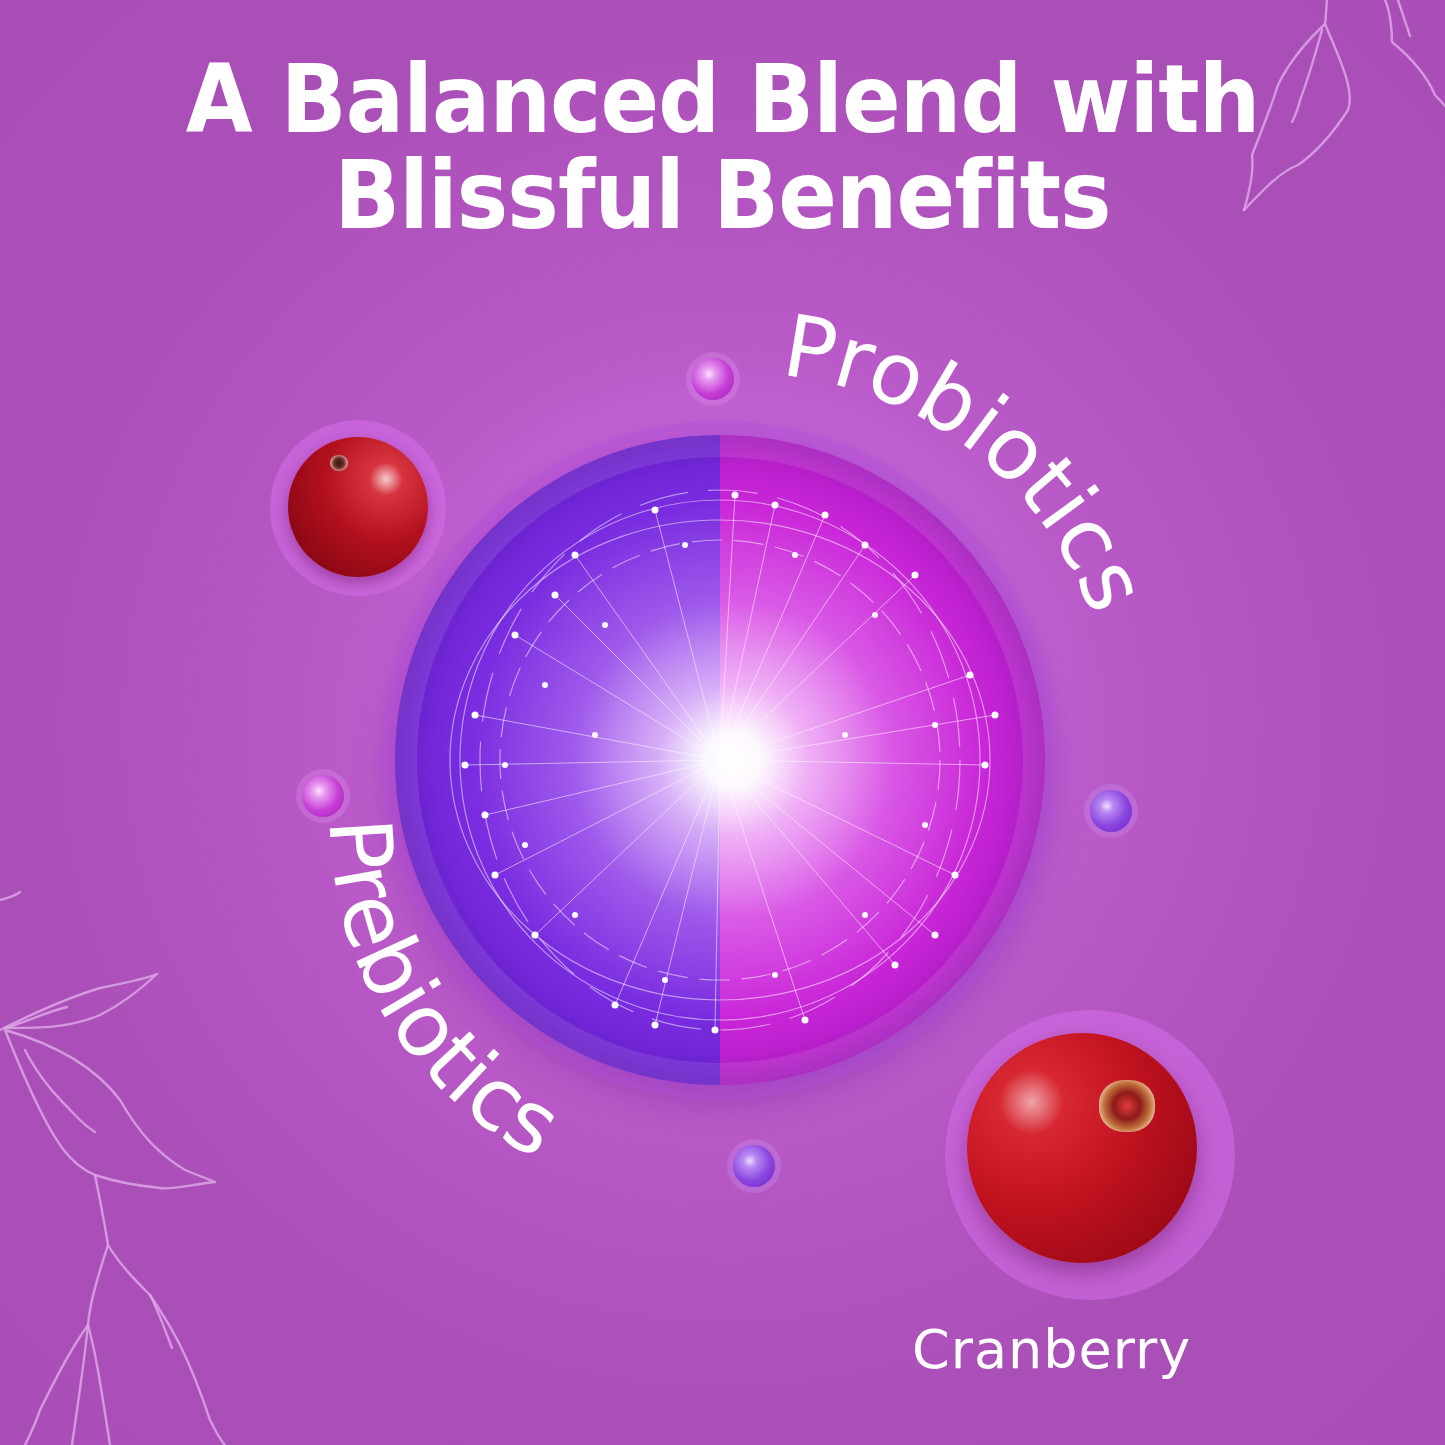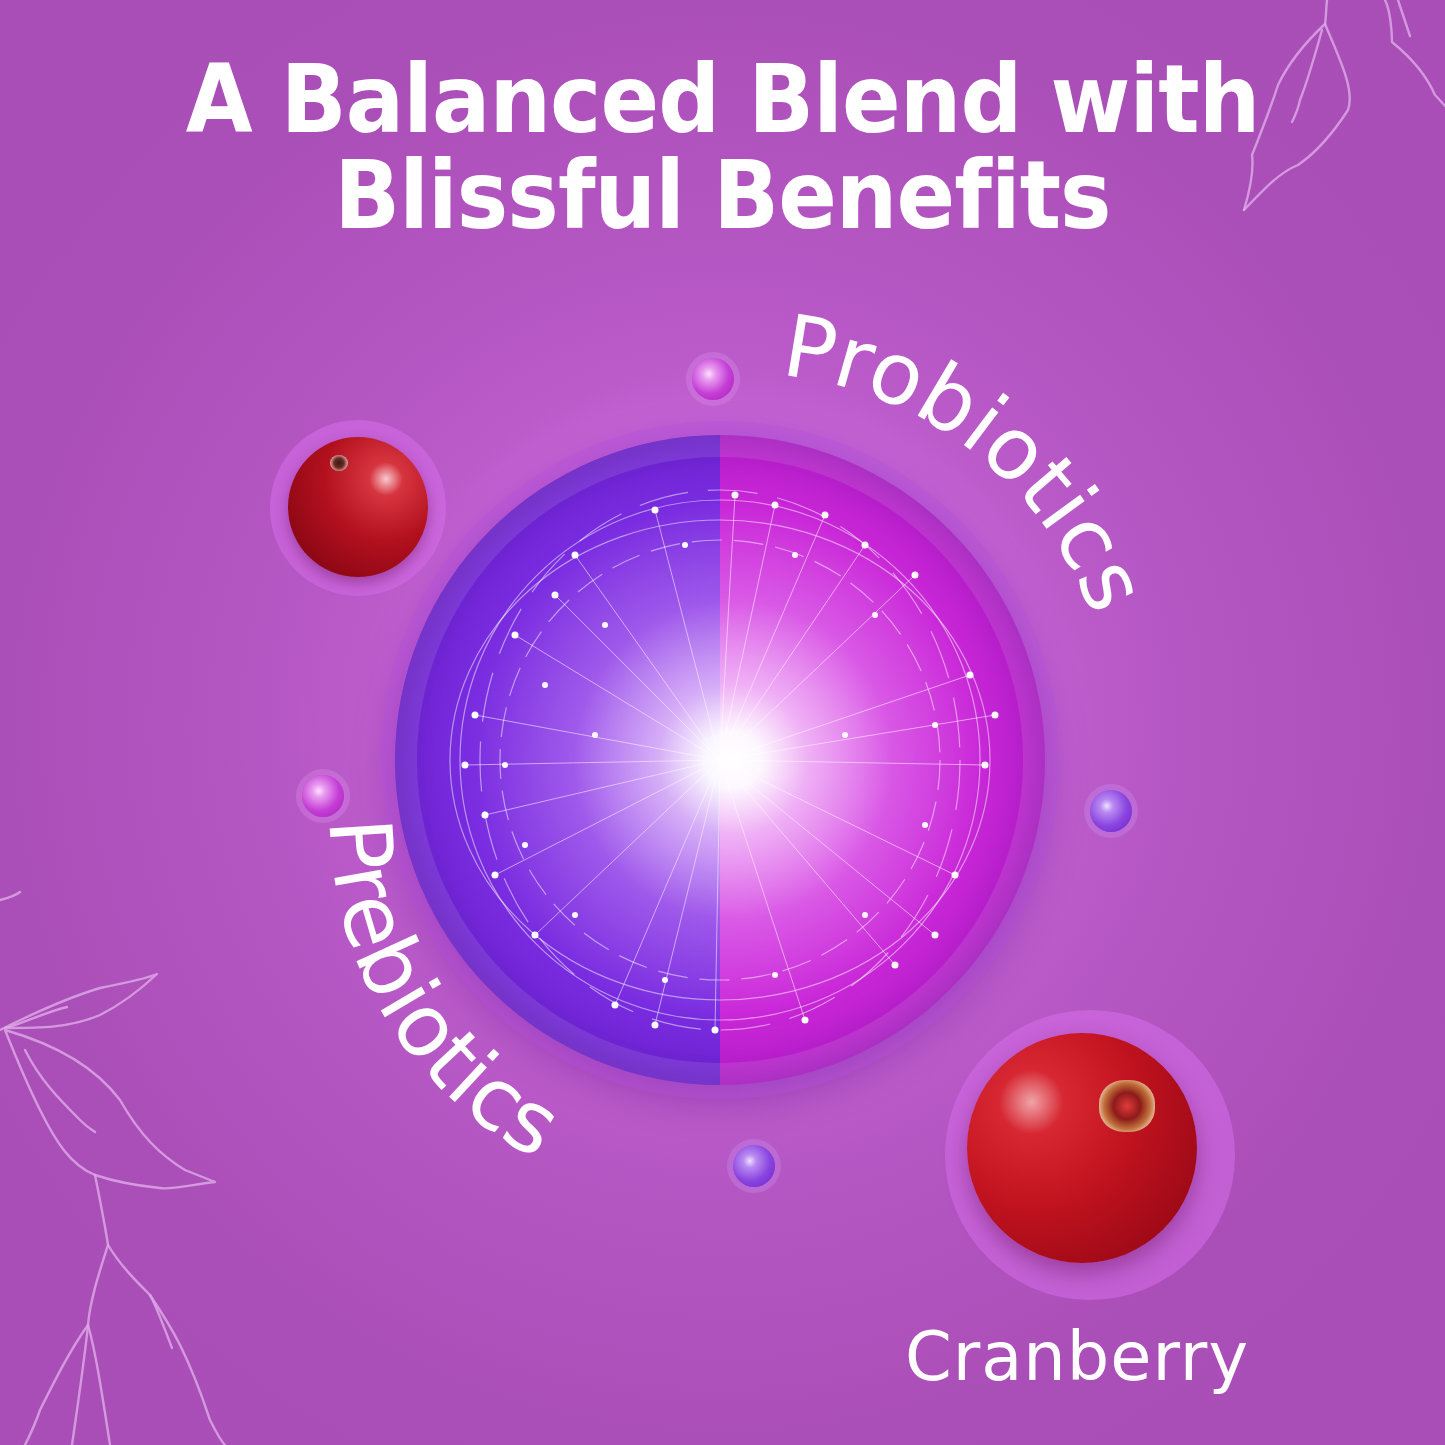--- a/index.html
+++ b/index.html
@@ -56,22 +56,22 @@
 
     .bead { position: absolute; width: 42px; height: 42px; border-radius: 50%; }
     .bead-pink { background: radial-gradient(circle at 40% 38%, #ffe0ff 0%, #e89af0 18%, #c53ed6 55%, #a51fb8 100%);
       box-shadow: 0 0 0 6px rgba(220,140,235,0.35); }
     .bead-violet { background: radial-gradient(circle at 40% 38%, #f0e0ff 0%, #b98af2 18%, #8a45e0 55%, #6a22c8 100%);
       box-shadow: 0 0 0 6px rgba(200,140,240,0.35); }
 
     .curved-label { position: absolute; left: 0; top: 0; width: 1445px; height: 1445px; pointer-events: none; }
     .curved-label text { fill: #ffffff; font-family: "DejaVu Sans", sans-serif; font-size: 86px; font-weight: 400; }
 
-    .cranberry-label { position: absolute; left: 872px; top: 1318px; width: 410px; text-align: center;
-      font-size: 67px; font-weight: 400; font-family: "DejaVu Sans", sans-serif; letter-spacing: 1px; }
+    .cranberry-label { position: absolute; left: 912px; top: 1318px; width: 410px; text-align: left;
+      font-size: 54px; font-weight: 400; font-family: "DejaVu Sans", sans-serif; letter-spacing: 1px; }
   </style>
 </head>
 <body>
 
 <svg class="leaf" style="left:1230px; top:0;" width="215" height="215" viewBox="0 0 215 215">
   <path d="M97 0 C96 10 96 18 95 24 C80 38 60 60 48 85 C40 110 30 135 22 155 C24 170 20 190 14 210"></path>
   <path d="M95 24 C110 60 125 90 118 110 C105 130 90 150 68 165 C50 172 35 188 14 210"></path>
   <path d="M92 30 C85 55 78 80 70 100 C68 110 65 116 62 122"></path>
   <path d="M155 0 C160 10 162 30 162 42 C178 55 195 72 205 95 C210 100 213 104 215 106"></path>
   <path d="M168 0 C172 12 176 24 180 36"></path>

